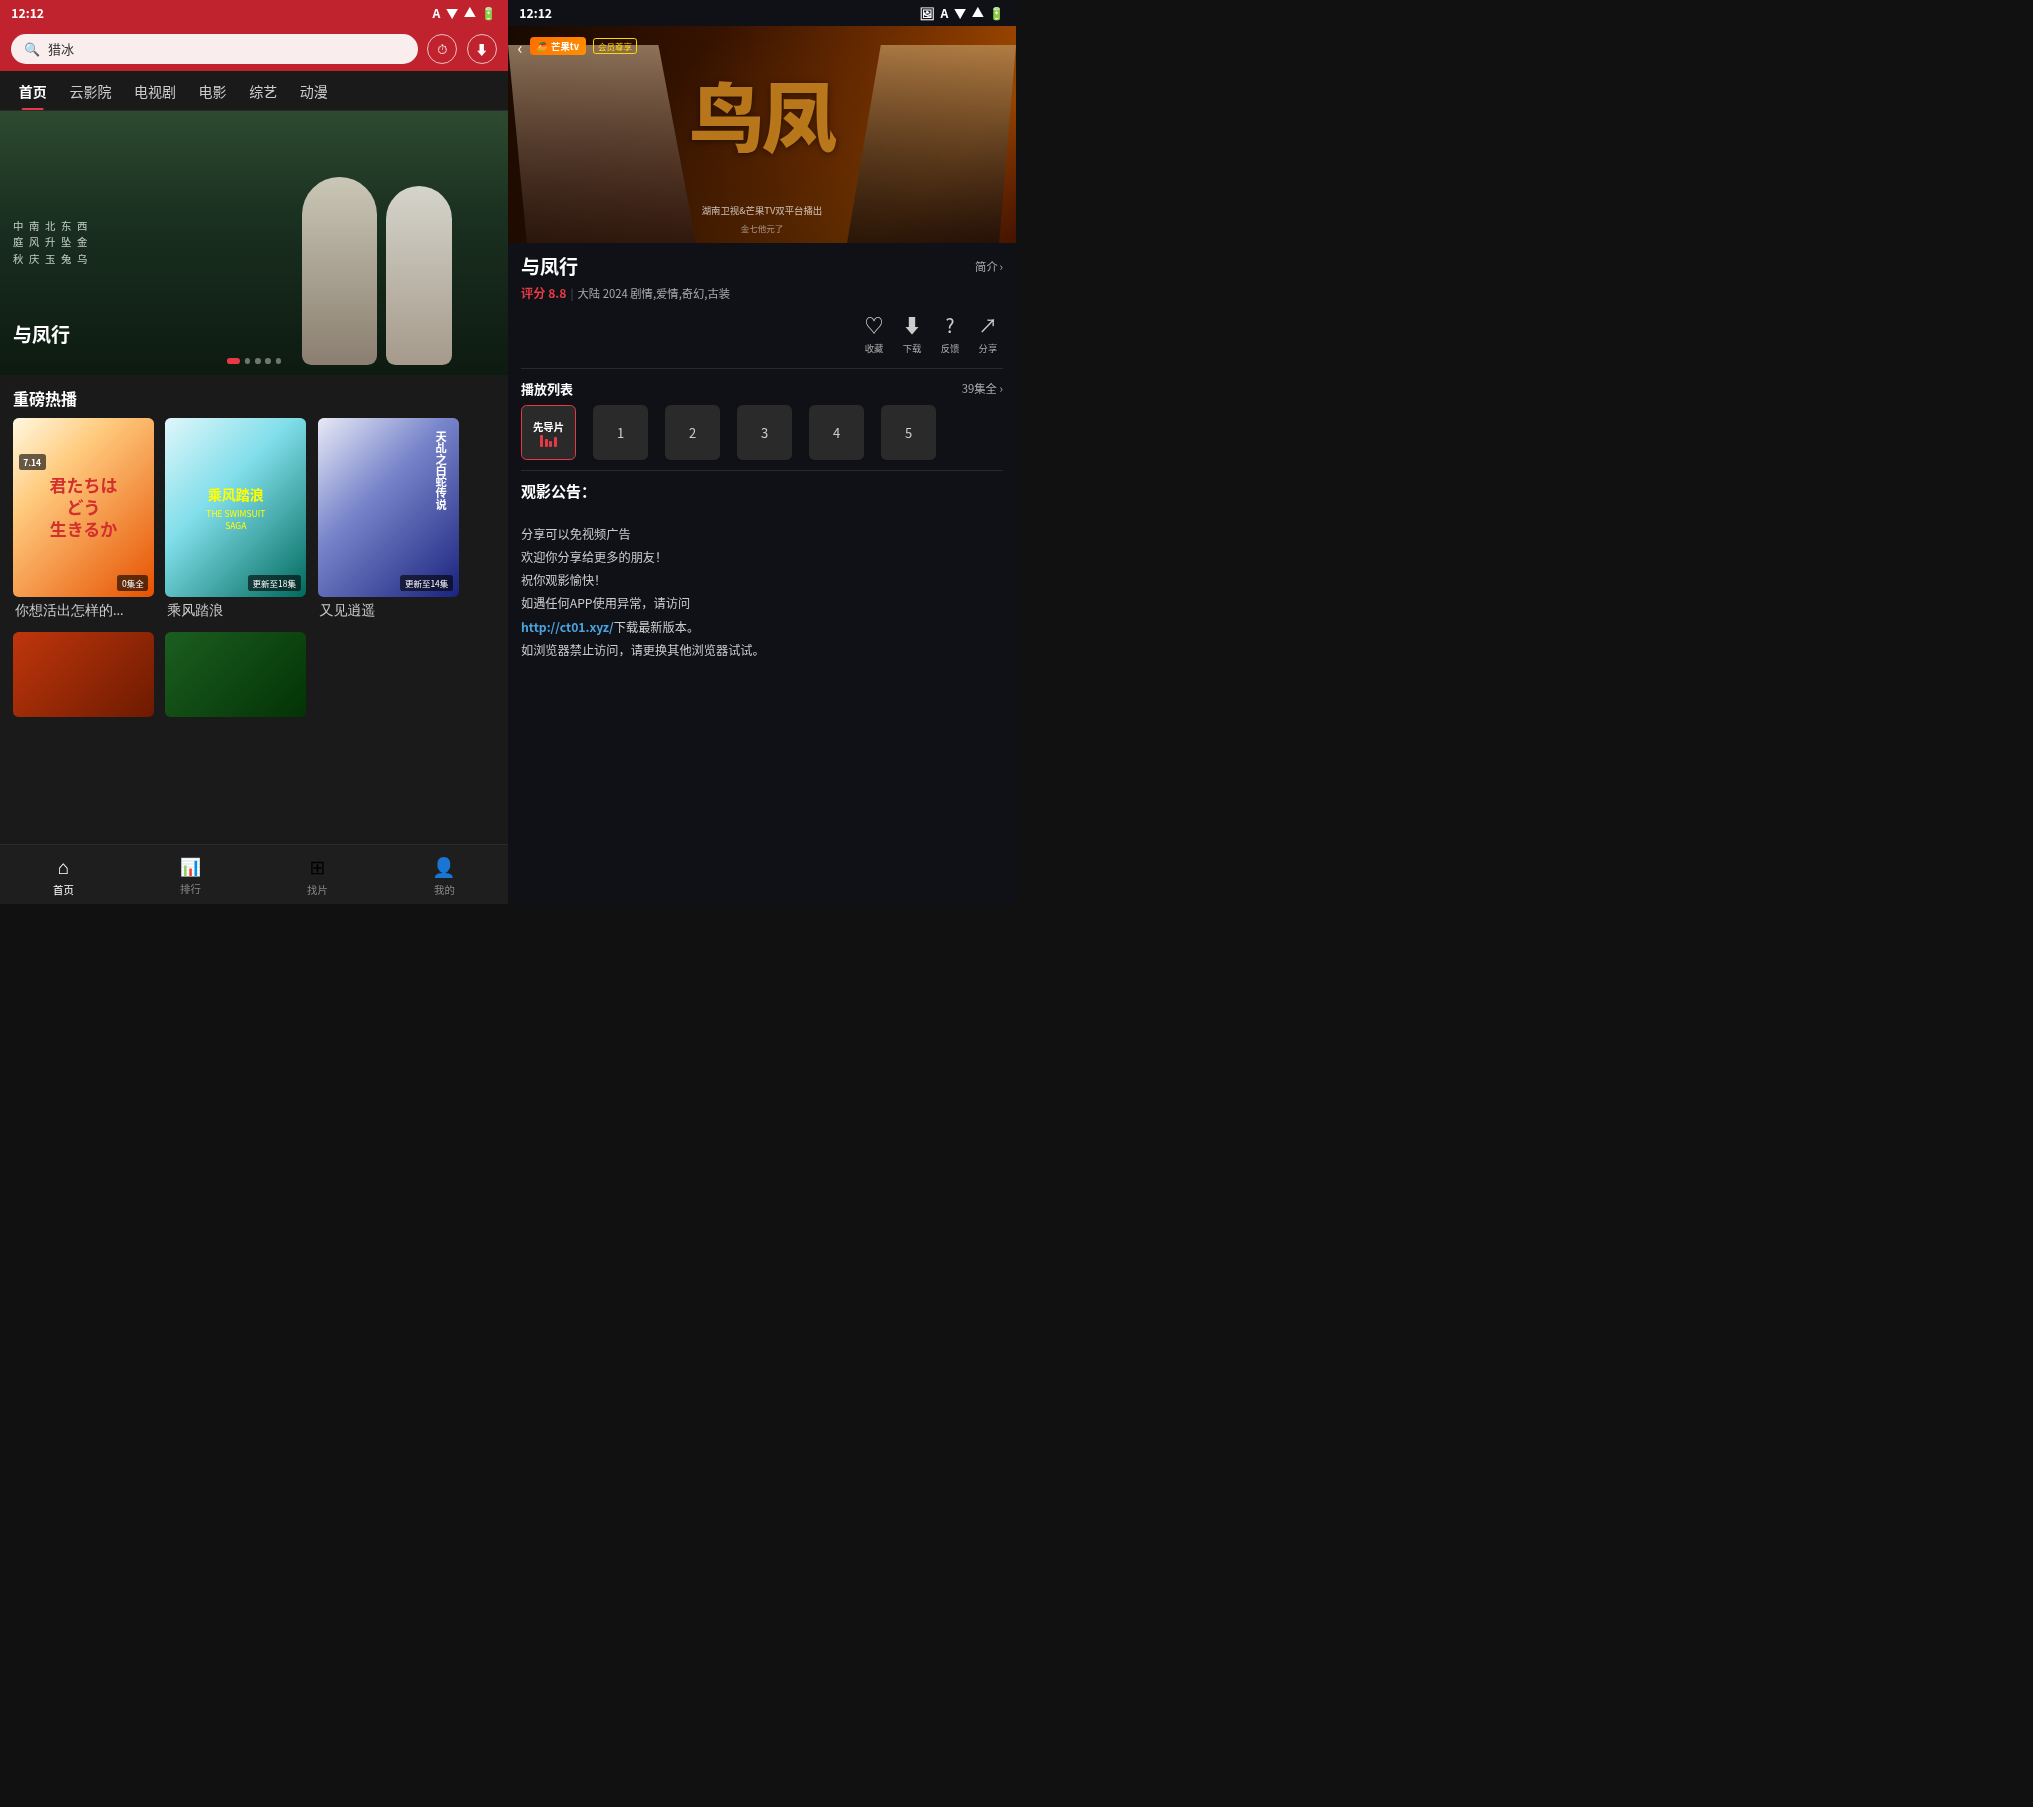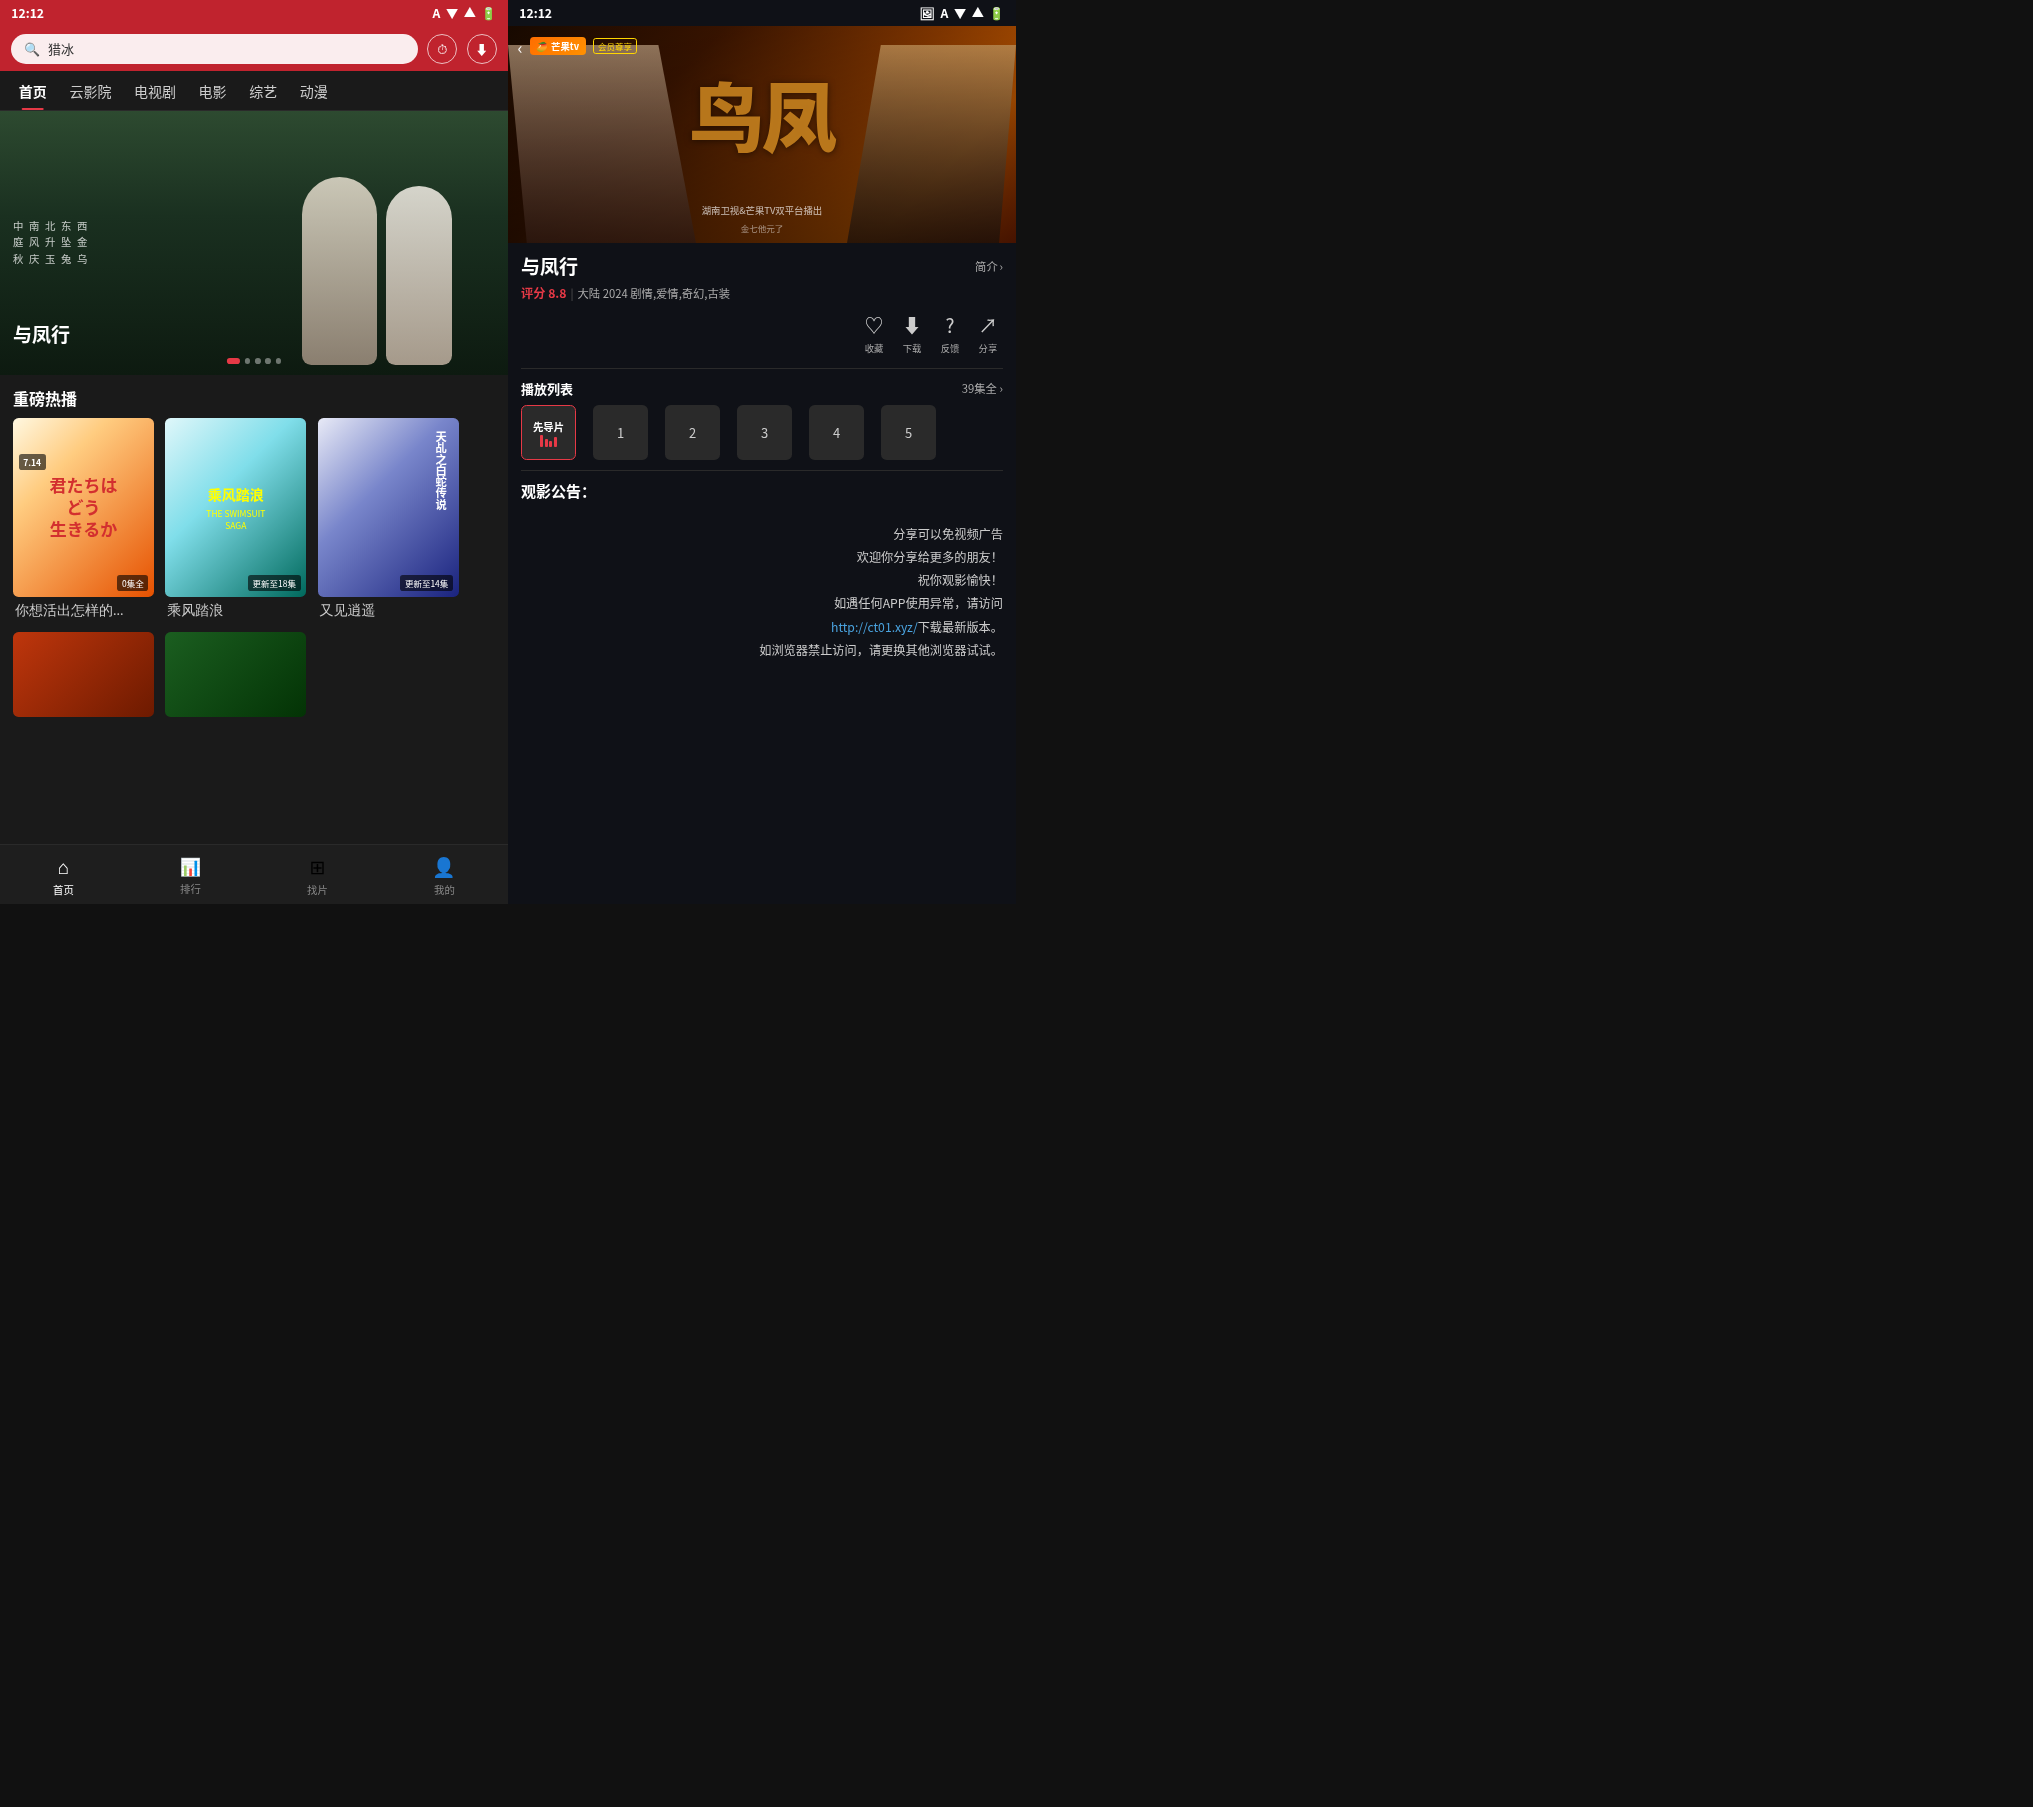--- a/index.html
+++ b/index.html
@@ -360,22 +360,22 @@
     .ep-bar-2 { height: 7.5px; }
     .ep-bar-3 { height: 5.6px; }
     .ep-bar-4 { height: 9.4px; }
 
     .announcement-area {
       padding: 9.4px 13px;
       flex: 1;
       overflow-y: auto;
     }
     .announcement-title { font-size: 15px; color: white; font-weight: bold; margin-bottom: 22px; }
-    .announcement-text { font-size: 12.2px; color: #ccc; line-height: 1.9; text-align: right; }
-    .announcement-link { color: #4aa3df; }
+    .announcement-text { font-size: 12.2px; color: #ccc; line-height: 1.9; }
+    .announcement-link { color: #4aa3df; font-weight: bold; }
   </style>
 </head>
 <body>
 
 <div class="left-panel">
 
   <div class="status-bar-left">
     <span class="time">12:12</span>
     <div class="icons">
       <span>A</span>

